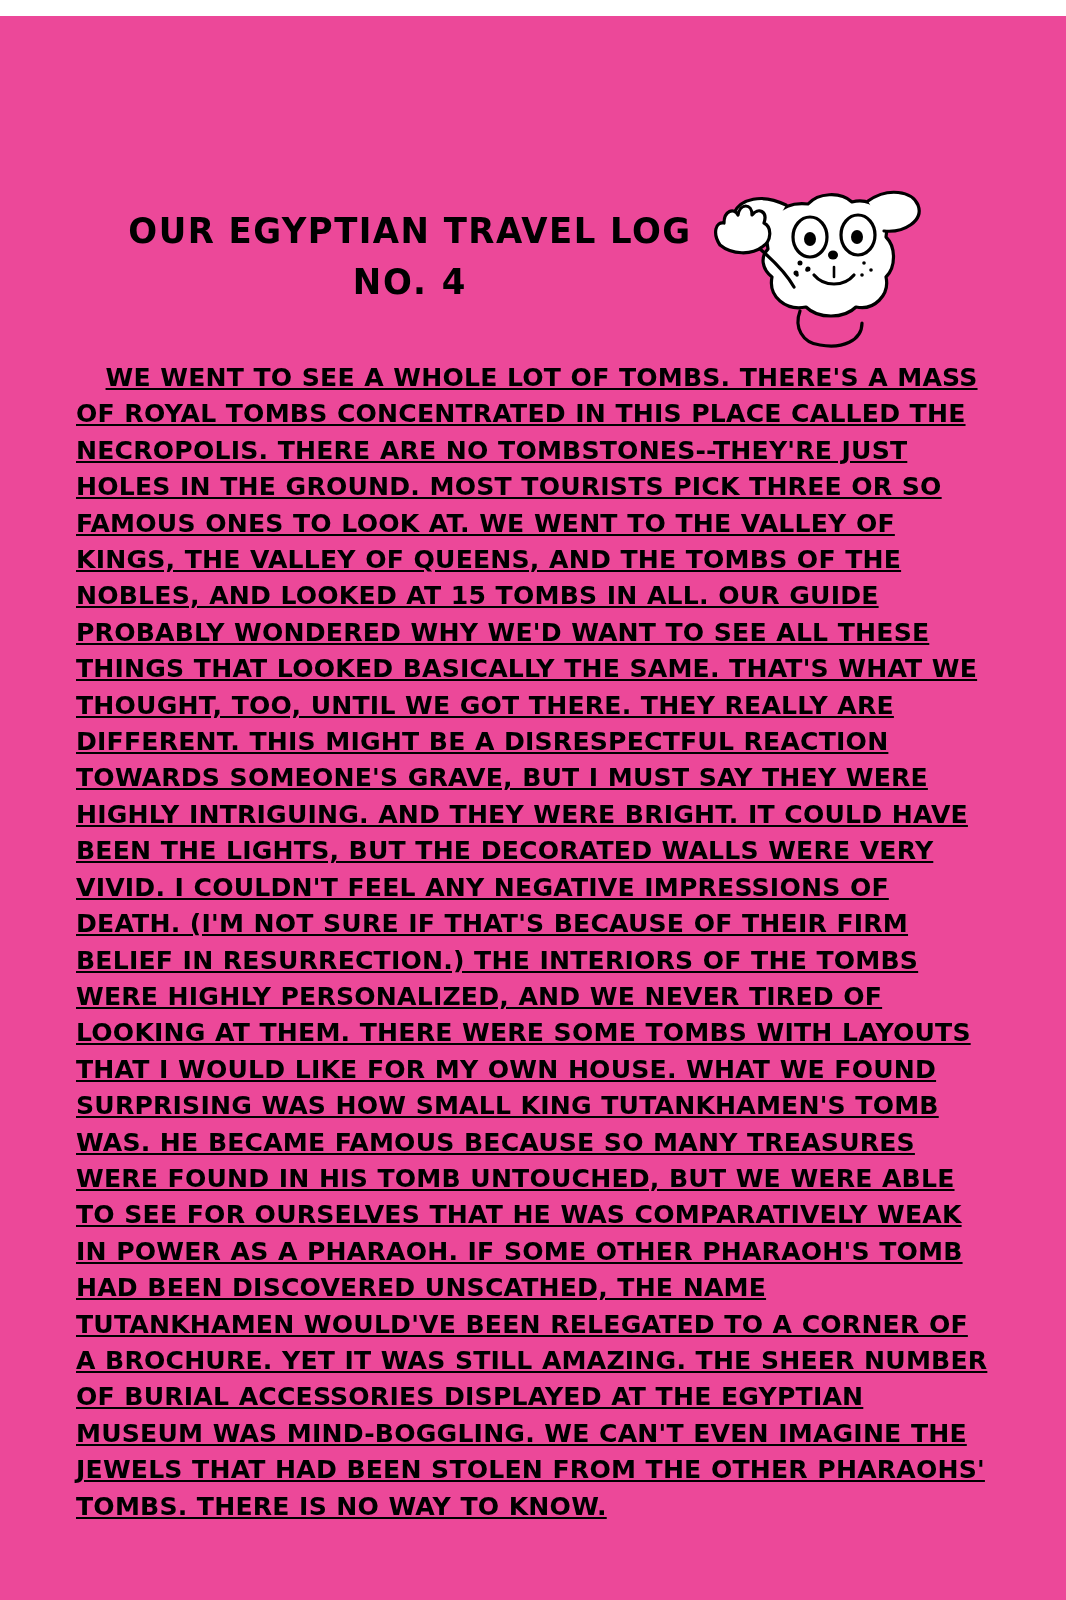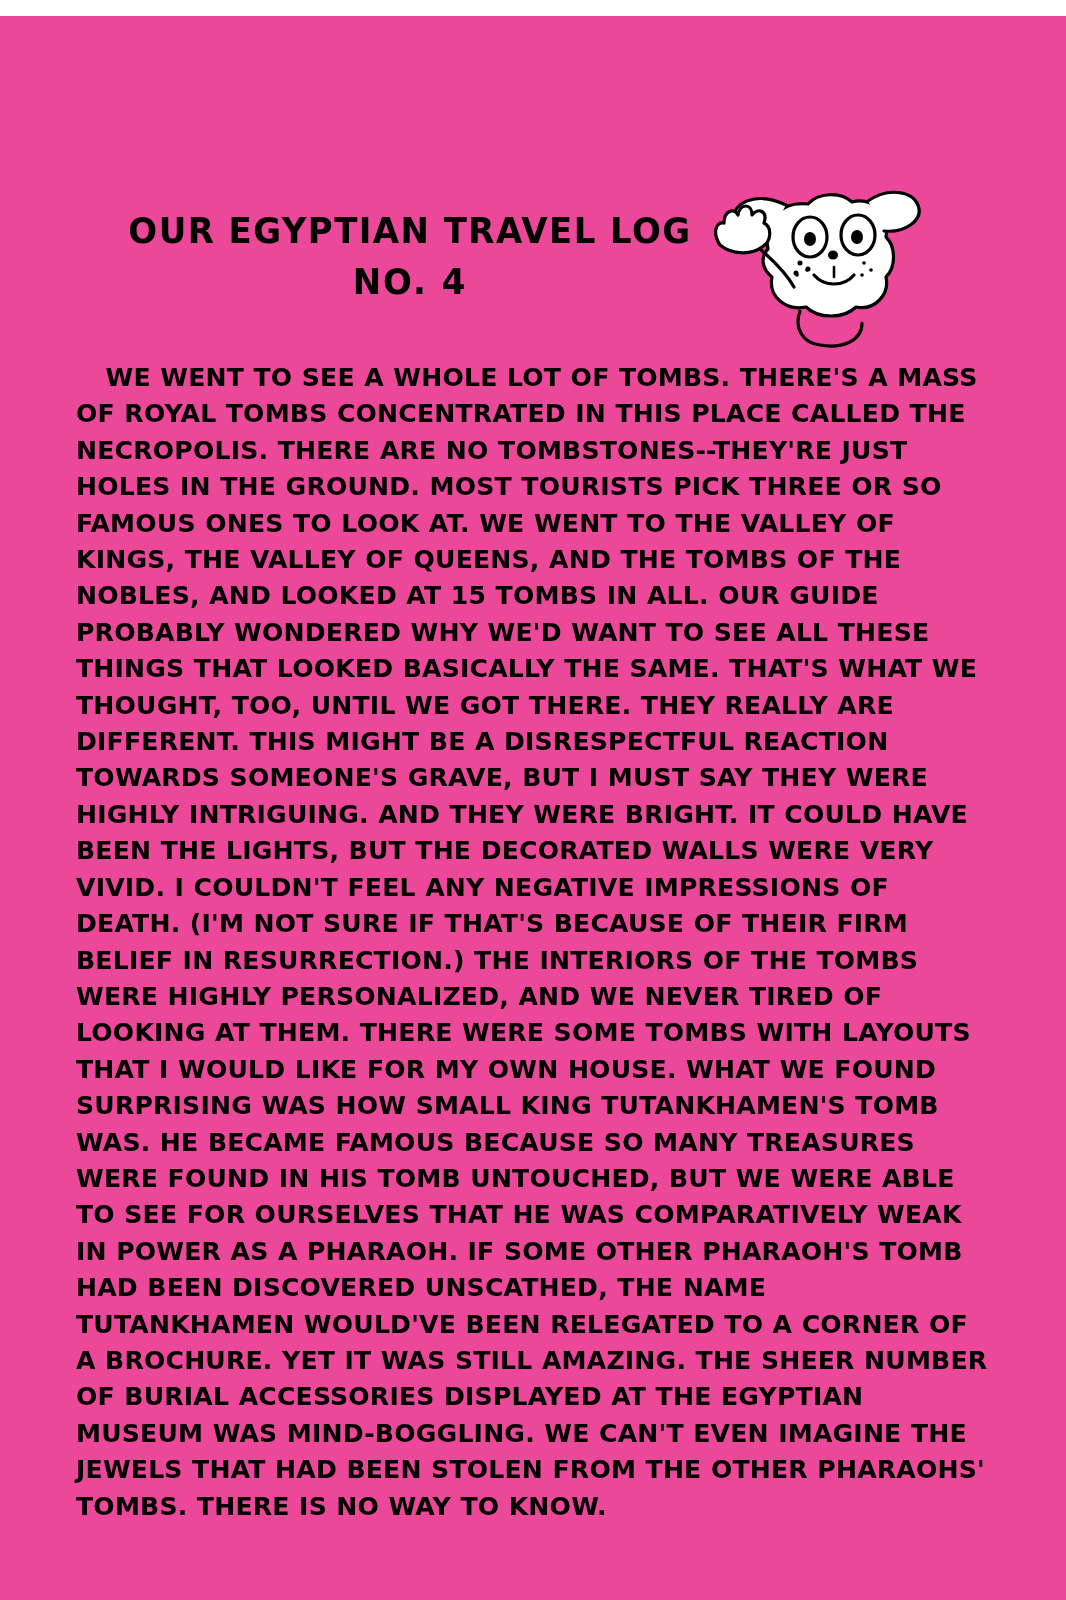--- a/index.html
+++ b/index.html
@@ -55,20 +55,21 @@
     width: 250px;
     height: 180px;
   }
 
   
   .body-text {
     position: absolute;
     left: 76px;
     top: 343px;
     width: 930px;
+    text-decoration: underline;
   }
   .body-text p {
     margin: 0;
     font-family: "DejaVu Sans", sans-serif;
     font-weight: bold;
     font-size: 25.5px;
     line-height: 36.4px;
     letter-spacing: 0.2px;
     text-align: left;
     text-indent: 30px;

